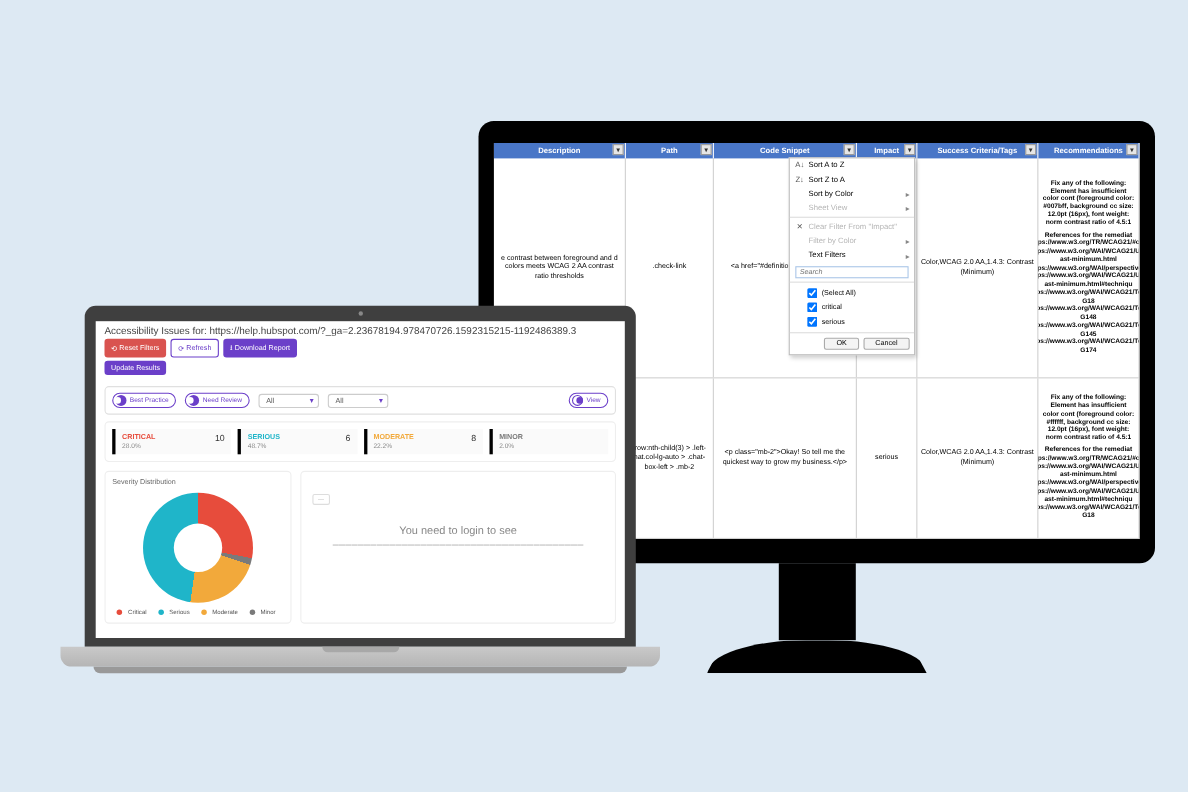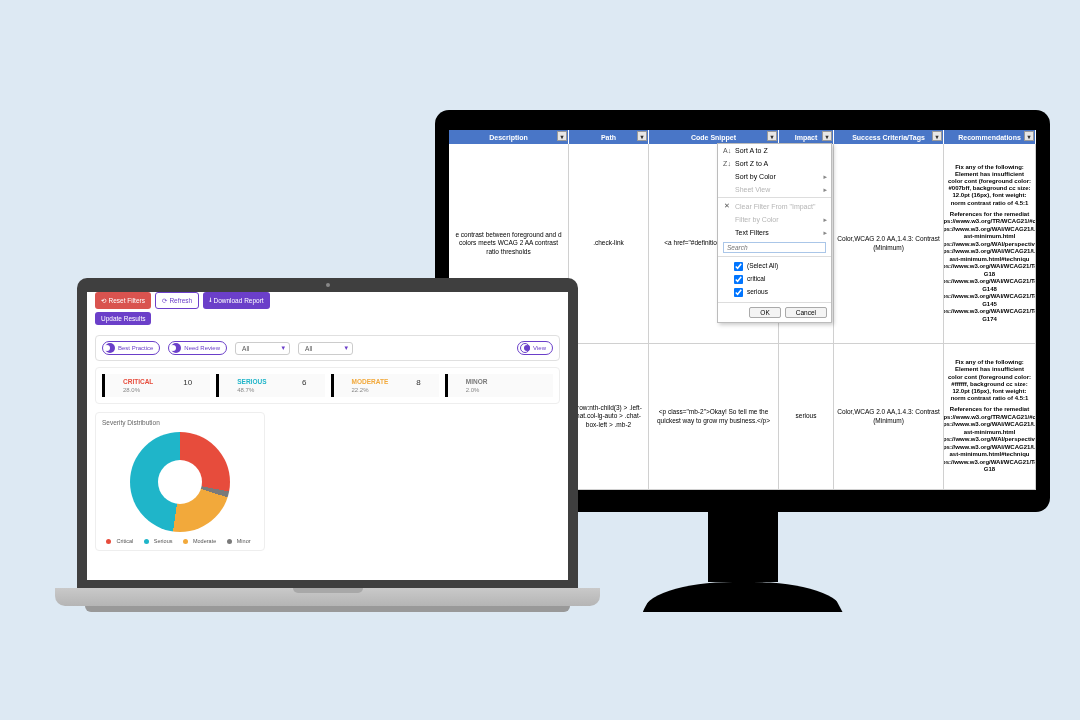--- a/index.html
+++ b/index.html
@@ -232,21 +232,21 @@
   }
   .view-pill .dot2 {width:10px;height:10px;border-radius:50%;border:1px solid #6b3fc9; background:#fff; position:relative;}
   .view-pill .dot2::after{content:"";position:absolute;width:6px;height:6px;background:#6b3fc9;border-radius:50%;right:-1px;top:1px;}
 
   .sev-cards {
     margin: 0 8px 8px 8px; border:1px solid #eee; border-radius:4px;
     display:flex; padding:6px; gap:6px;
   }
   .sev-cards .card {
     flex:1; border-left:3px solid;
-    padding:4px 18px; font-size:6.5px;
+    padding:4px 6px; font-size:6.5px;
     display:flex; justify-content:space-between; align-items:flex-start;
     background:#fafafa;
   }
   .card .label { font-weight:bold; font-size:6.5px; }
   .card .pct { font-size:6px; color:#888; display:block; margin-top:2px;}
   .card .num { font-size:8px; color:#333; }
   .c-critical { border-color:#e74c3c; } .c-critical .label{color:#e74c3c;}
   .c-serious  { border-color:#1fb5c9; } .c-serious .label{color:#1fb5c9;}
   .c-moderate { border-color:#f2a93b; } .c-moderate .label{color:#f2a93b;}
   .c-minor    { border-color:#7a7a7a; } .c-minor .label{color:#7a7a7a;}
@@ -427,20 +427,21 @@
   </div>
   <div class="monitor-stand-neck"></div>
   <div class="monitor-stand-base"></div>
 </div>
 
 <div class="laptop">
   <div class="laptop-bezel">
     <div class="laptop-cam"></div>
     <div class="laptop-screen">
 
+      <div class="app-title">Accessibility Issues for: https://help.hubspot.com/?_ga=2.23678194.978470726.1592315215-1192486389.3</div>
 
       <div class="btn-row">
         <button class="btn btn-reset">
             <span>⟲</span>
             <span>Reset Filters</span>
           </button>
         <button class="btn btn-refresh">
             <span>⟳</span>
             <span>Refresh</span>
           </button>
@@ -491,19 +492,25 @@
         <div class="chart-panel">
           <div class="chart-title">Severity Distribution</div>
           <div class="donut"></div>
           <div class="legend">
             <span><i class="lg-c"></i><span>Critical</span></span>
             <span><i class="lg-s"></i><span>Serious</span></span>
             <span><i class="lg-m"></i><span>Moderate</span></span>
             <span><i class="lg-n"></i><span>Minor</span></span>
           </div>
         </div>
+        <div class="login-panel">
+          <div class="small-title">&nbsp;</div>
+          <span class="badge">—</span>
+          <div class="login-msg">You need to login to see</div>
+          <div class="login-url">▬▬▬▬▬▬▬▬▬▬▬▬▬▬▬▬▬▬▬▬▬▬▬▬▬▬▬▬▬▬▬▬▬▬▬▬▬▬▬▬</div>
+        </div>
       </div>
 
     </div>
   </div>
   <div class="laptop-base"></div>
   <div class="laptop-foot"></div>
 </div>
 
 </body></html>

